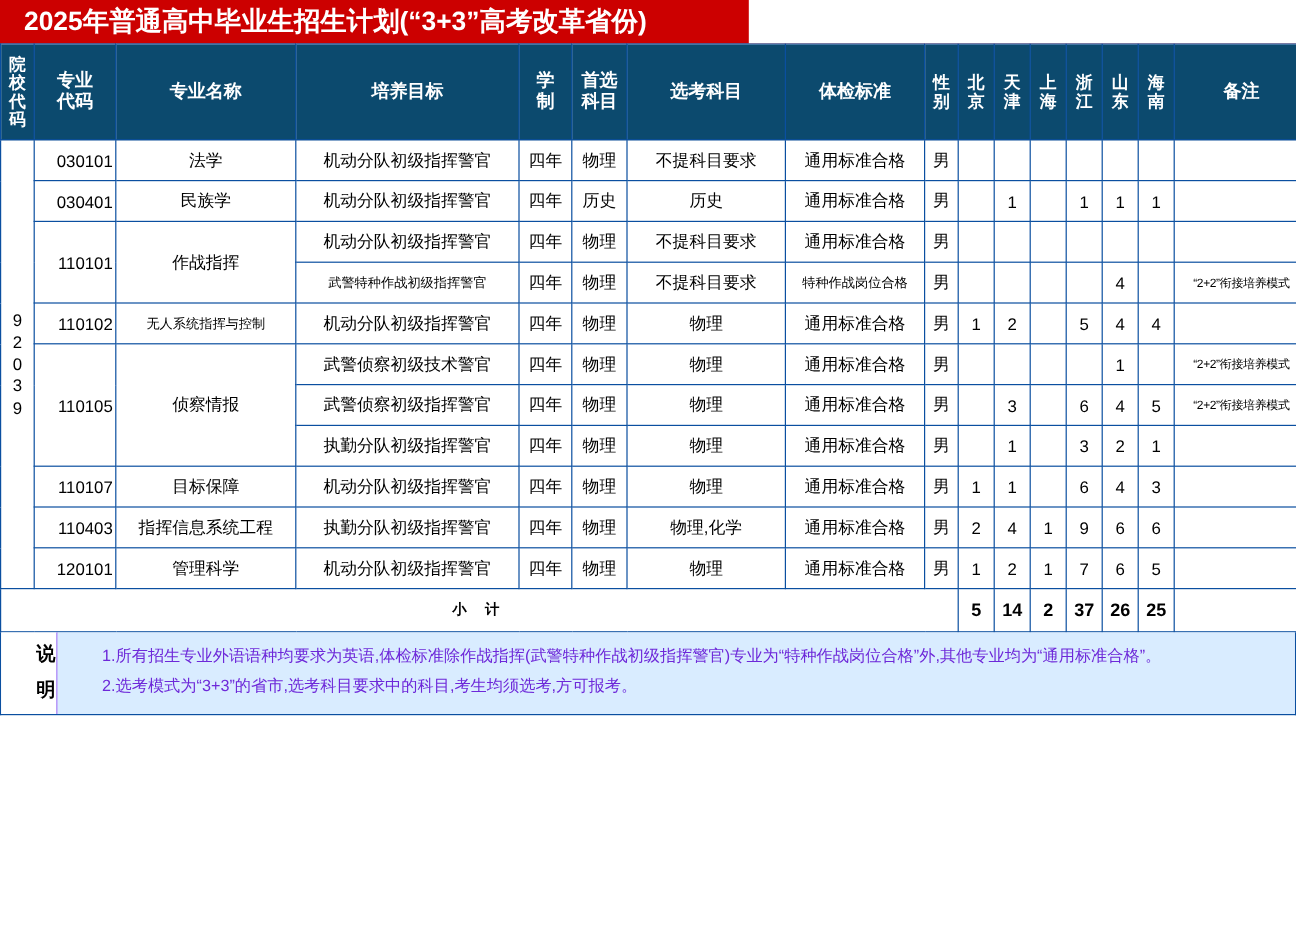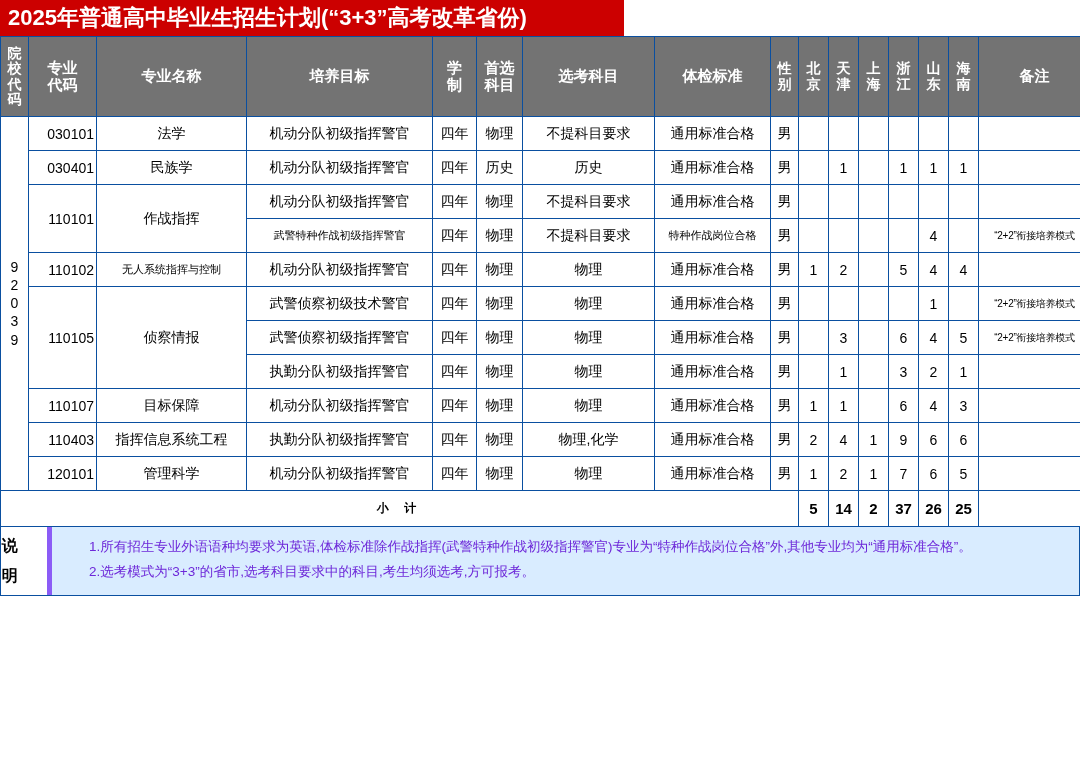--- a/index.html
+++ b/index.html
@@ -10,21 +10,21 @@
     color:#000;
     overflow:hidden;
   }
   .page{width:1080px;height:783px;position:relative;}
 
   
   .title-bar{
     height:36px;
     background:#cc0000;
     display:flex;align-items:center;
-    padding-left:8px;
+    padding-left:20px;
     box-sizing:border-box;
   }
   .title-bar .title-text{
     color:#ffffff;
     font-size:22px;
     font-weight:bold;
     letter-spacing:0px;
     white-space:nowrap;
   }
   .title-wrap{position:relative;}
@@ -40,21 +40,21 @@
     font-size:13px;
   }
   td,th{
     border:1px solid #0a4fa0;
     text-align:center;
     vertical-align:middle;
     padding:0 2px;
     box-sizing:border-box;
   }
   thead th{
-    background:#737373;
+    background:#0c4a6e;
     color:#ffffff;
     font-weight:bold;
     font-size:15px;
     height:80px;
   }
   th.vert{
     font-size:14px;
     line-height:1.05;
     padding:2px 0;
   }
@@ -97,23 +97,23 @@
   .notes-wrap{
     display:flex;
     border:1px solid #0a4fa0;
     border-top:none;
     box-sizing:border-box;
     width:1080px;
   }
   .notes-label{
     width:46px;
     flex:0 0 46px;
-    border-right:5px solid #8b5cf6;
+    border-right:1px solid #8b5cf6;
     background:#ffffff;
-    display:flex;align-items:center;justify-content:flex-start;
+    display:flex;align-items:center;justify-content:flex-end;
     font-size:16px;font-weight:bold;
     color:#000;
   }
   .notes-label .lab{
     display:inline-block;width:1.1em;line-height:1.9;text-align:center;
     word-break:break-all;
   }
   .notes-body{
     flex:1 1 auto;
     background:#d9ecff;

